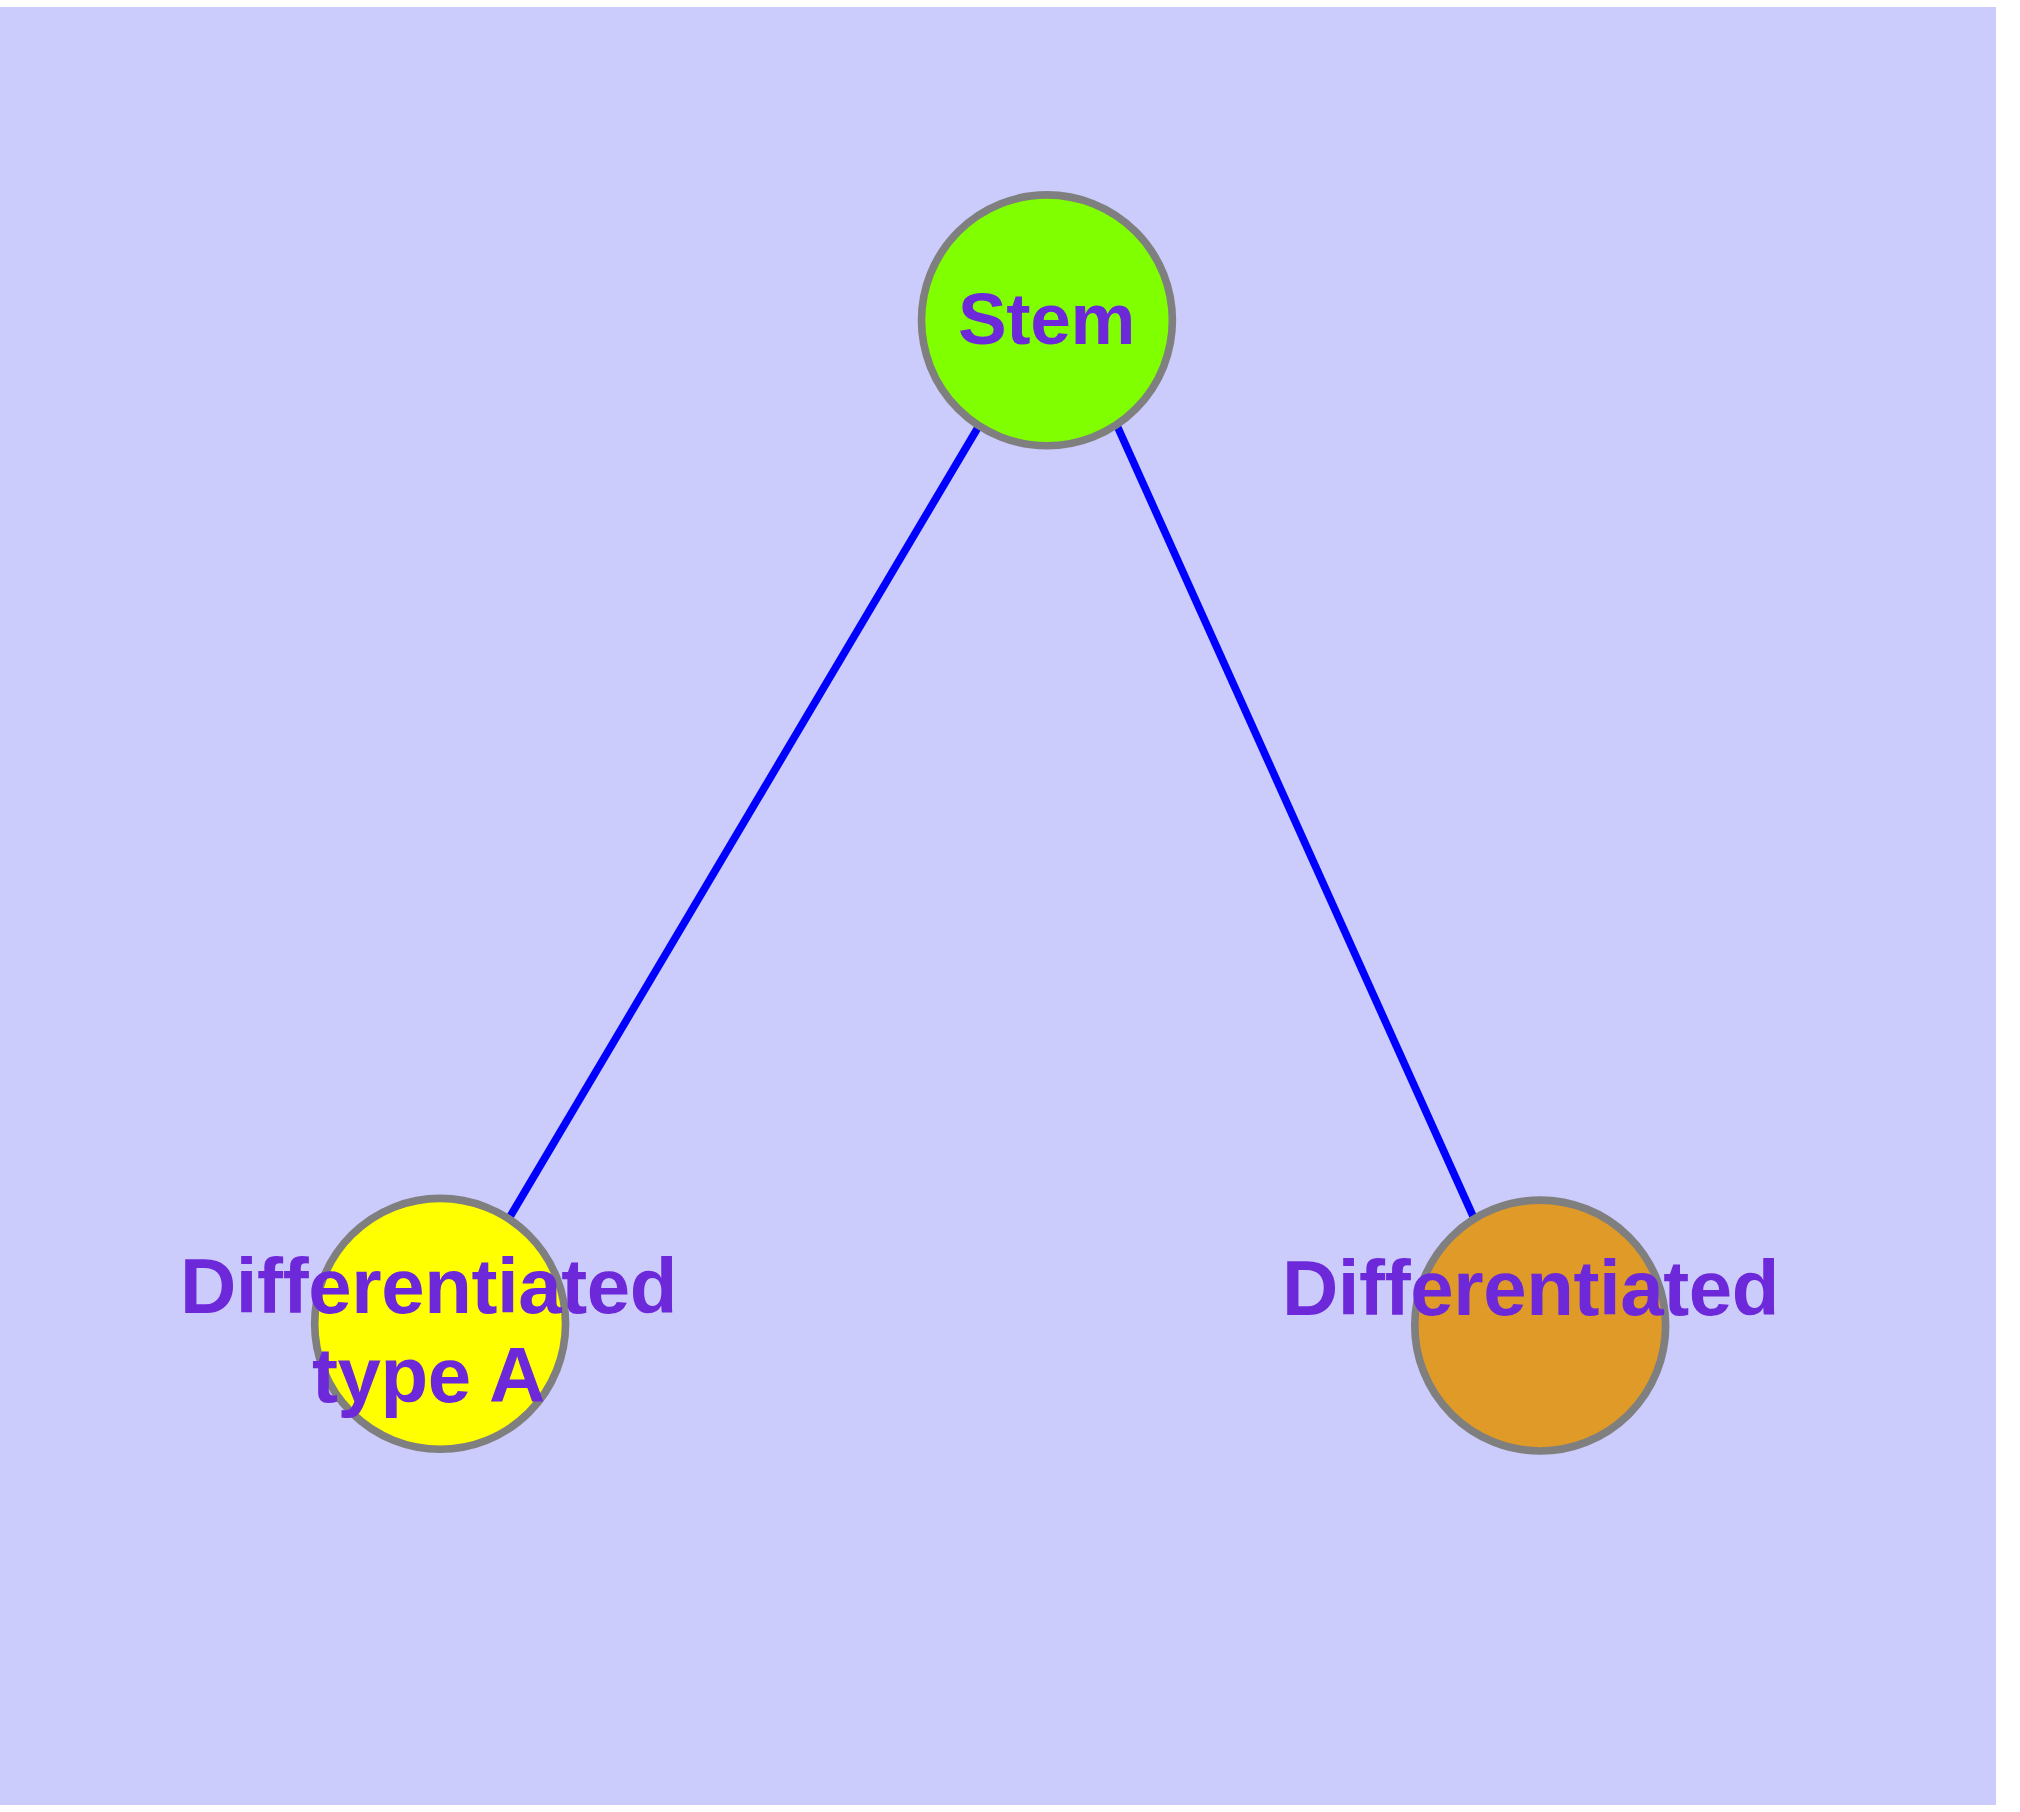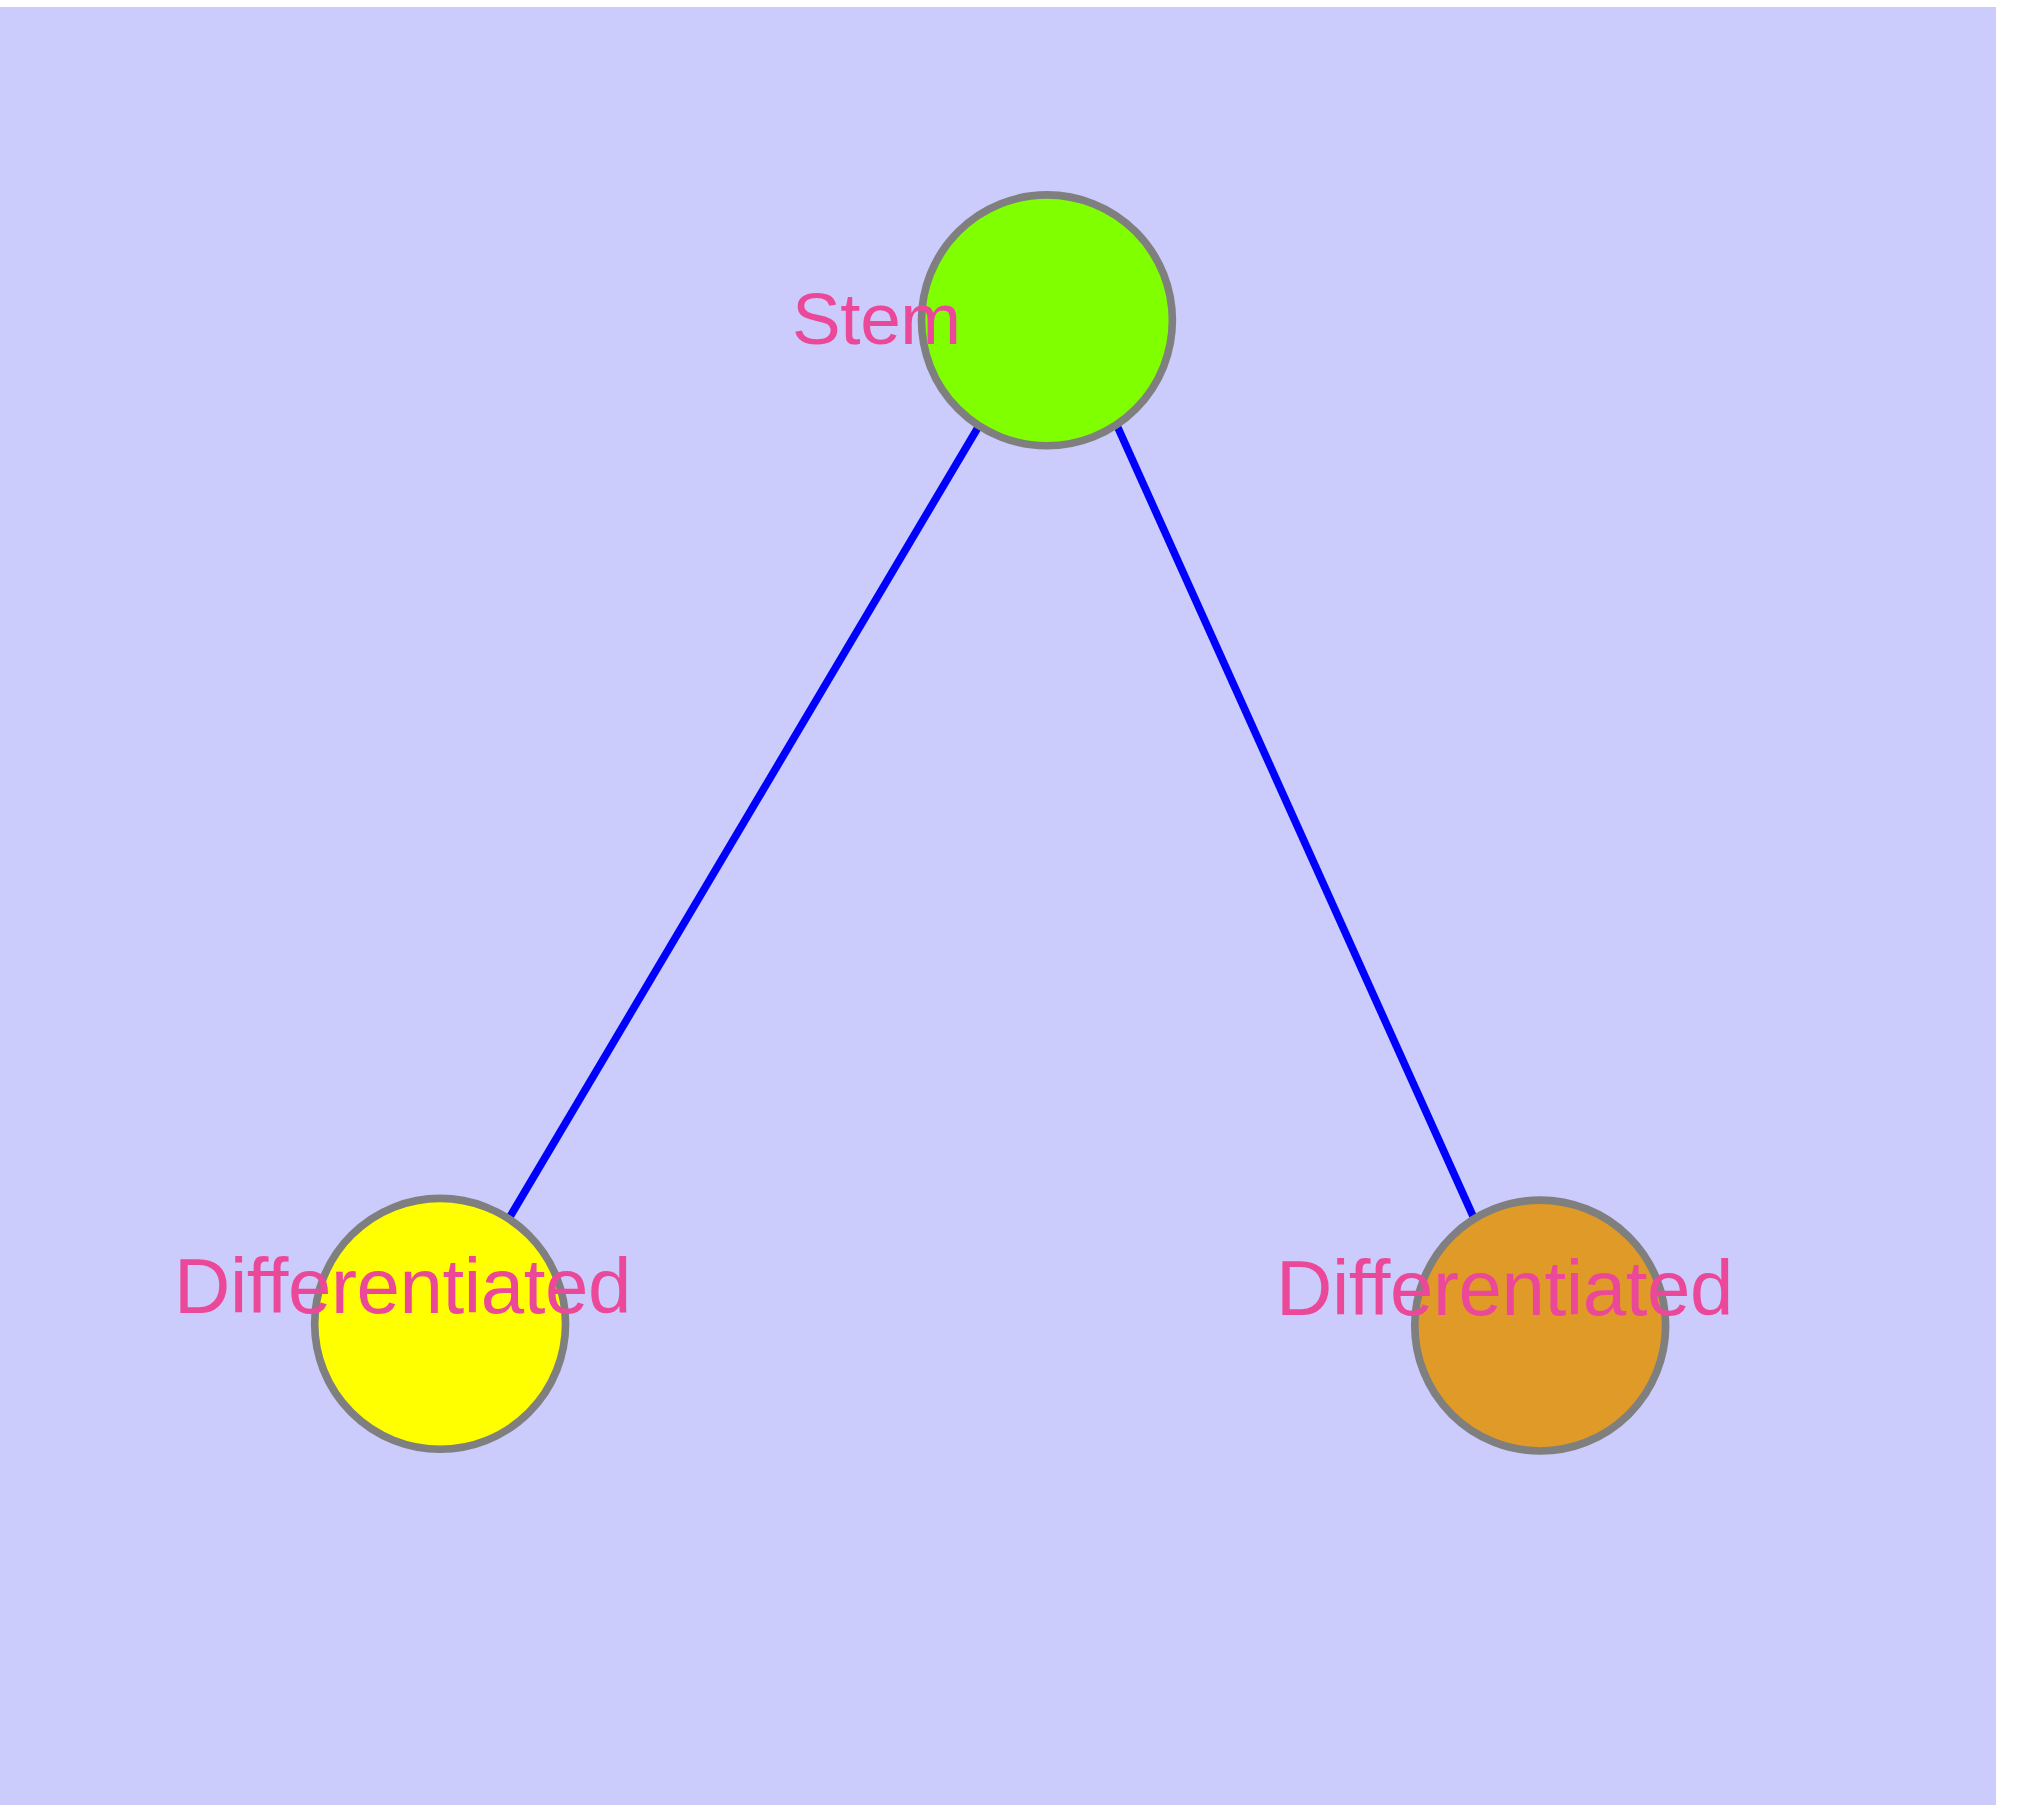--- a/index.html
+++ b/index.html
@@ -34,22 +34,23 @@
     stroke: #7f7f7f;
     stroke-width: 9;
   }
   .edge-line {
     stroke: #0000ff;
     stroke-width: 9;
     stroke-linecap: butt;
   }
   .node-label {
     position: absolute;
-    color: #ec4899;
-    font-weight: normal;
+    color: #6d28d9;
+    font-weight: bold;
+    text-align: center;
     line-height: 1.14;
     white-space: pre;
     letter-spacing: -0.4px;
     pointer-events: none;
   }
   #label-stem {
     font-size: 73px;
     left: 792px;
     top: 277px;
     width: 509px;
@@ -81,18 +82,18 @@
     </g>
     <g>
       <circle class="node-circle" cx="519" cy="1562" r="148" fill="#ffff00"></circle>
       <circle class="node-circle" cx="1817" cy="1564" r="148" fill="#e09a28"></circle>
       <circle class="node-circle" cx="1235" cy="378" r="148" fill="#7fff00"></circle>
     </g>
   </svg>
 
   <div class="node-label" id="label-stem">Stem</div>
 
-  <div class="node-label" id="label-type-a"><span>Differentiated</span><br></div>
+  <div class="node-label" id="label-type-a"><span>Differentiated</span><br><span>type A</span></div>
 
   <div class="node-label" id="label-type-b"><span>Differentiated</span><br></div>
 
 </div>
 
 
 </body></html>

